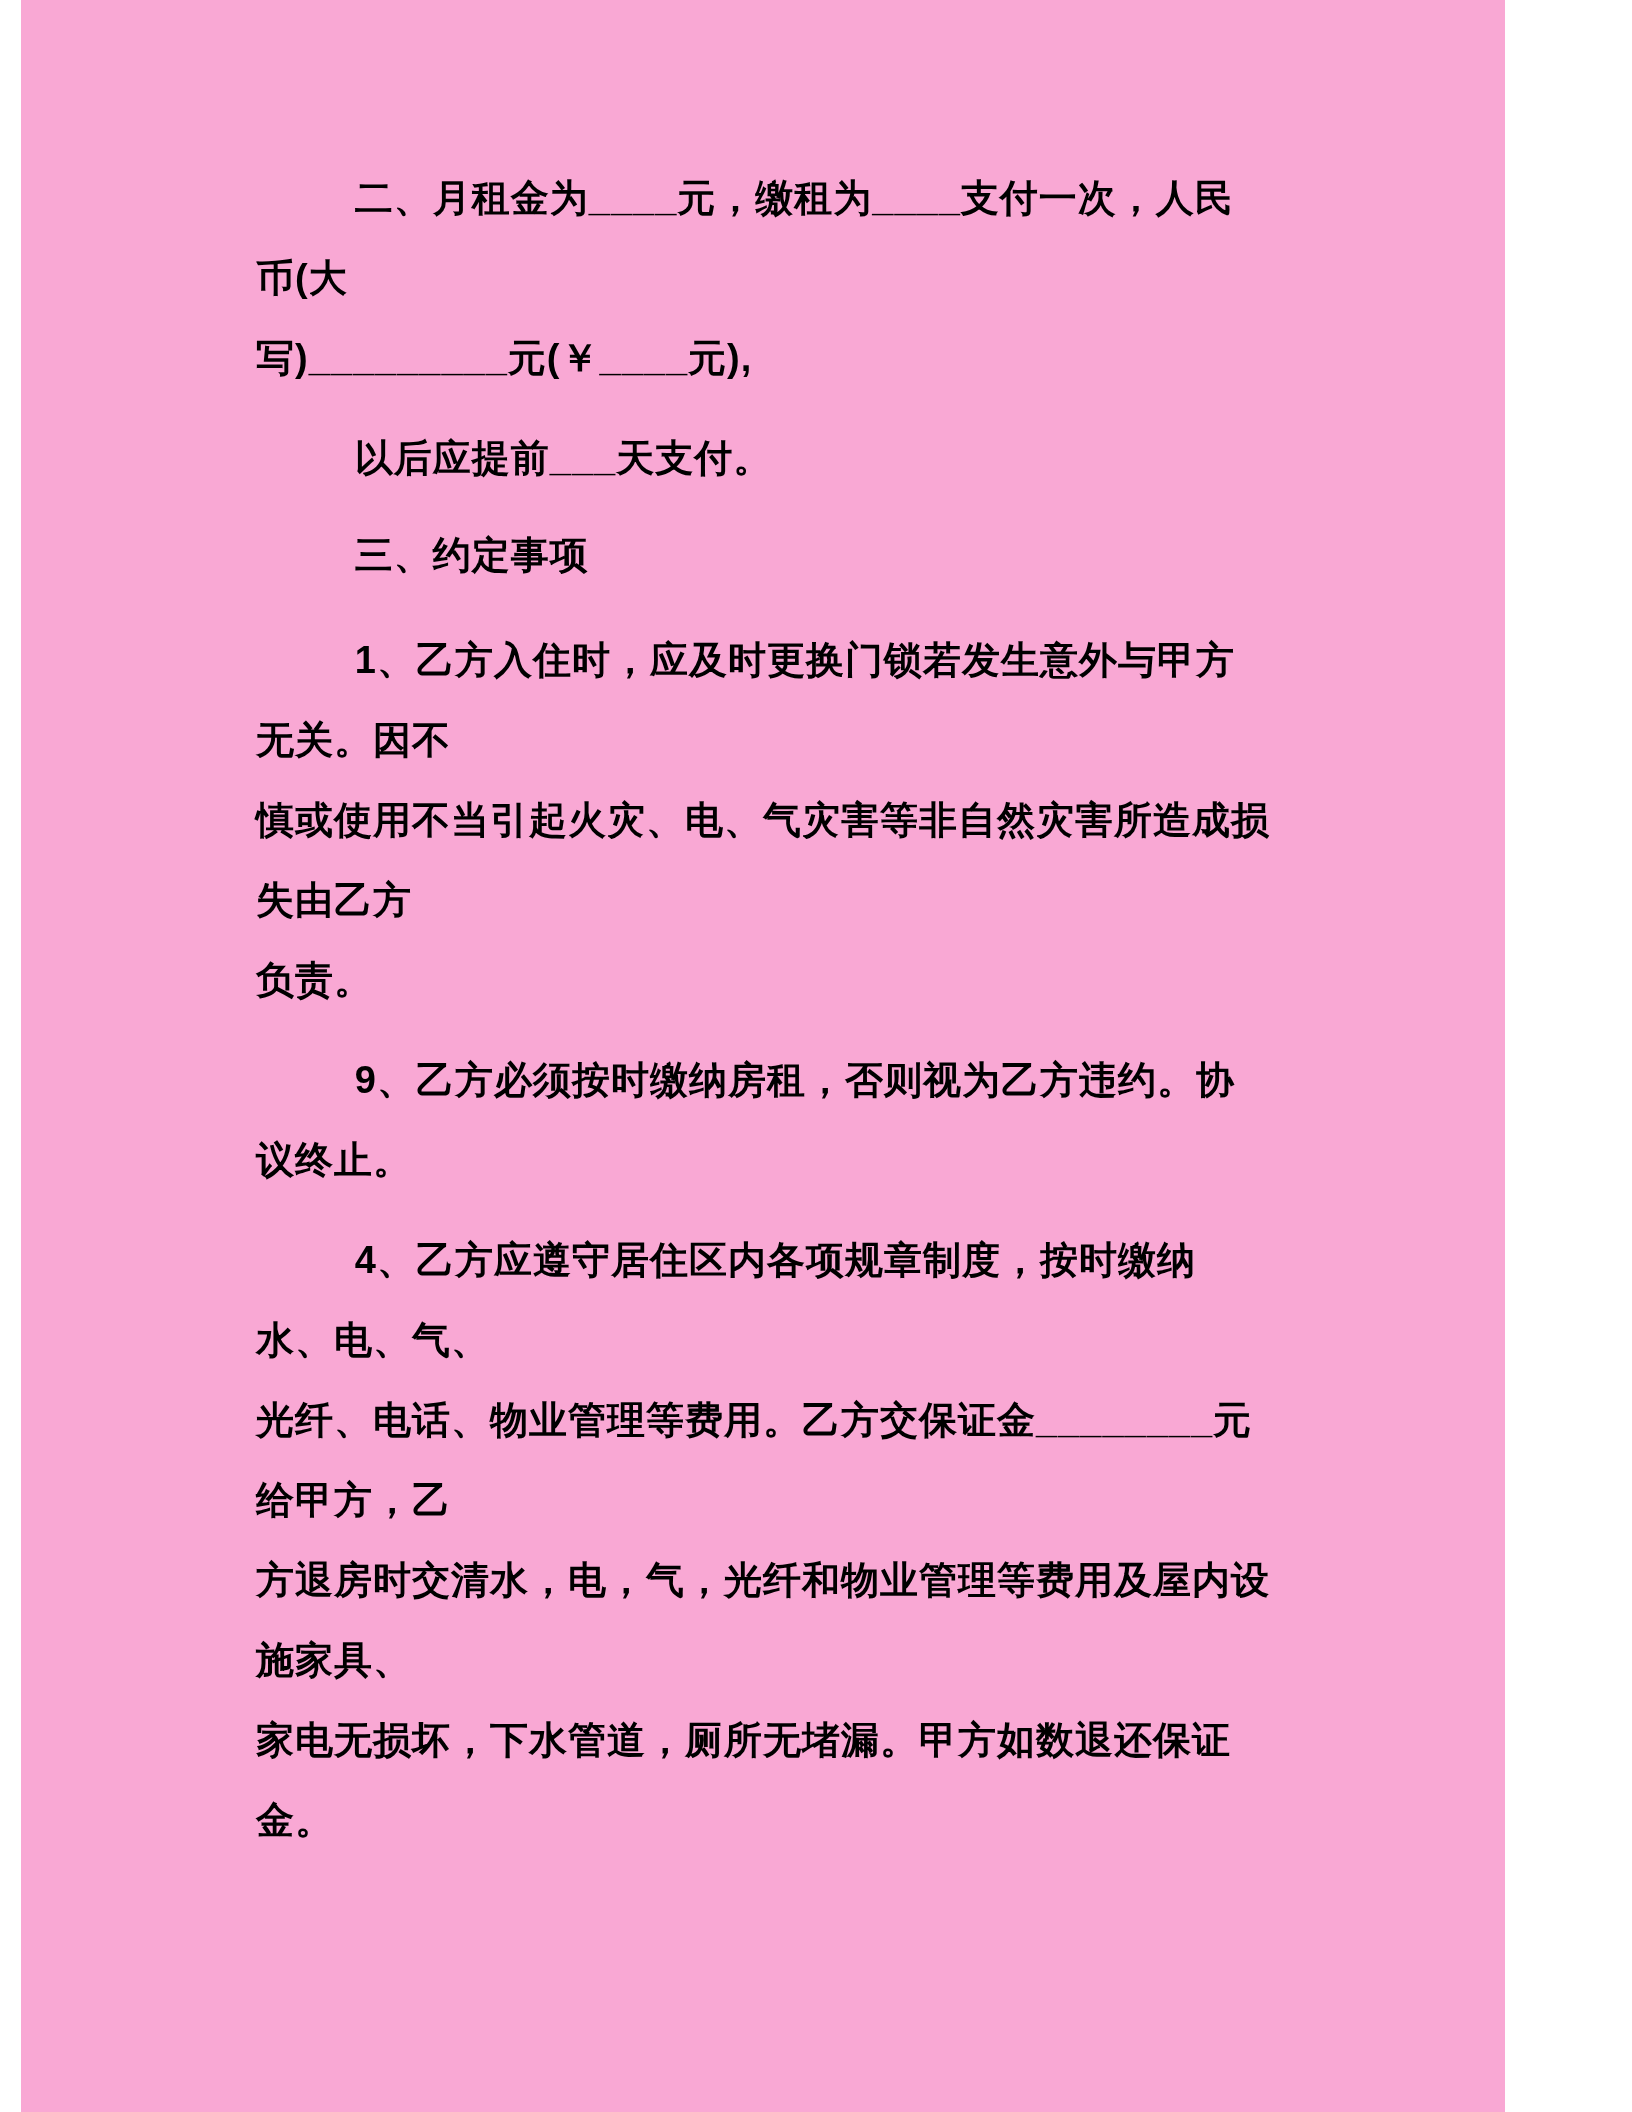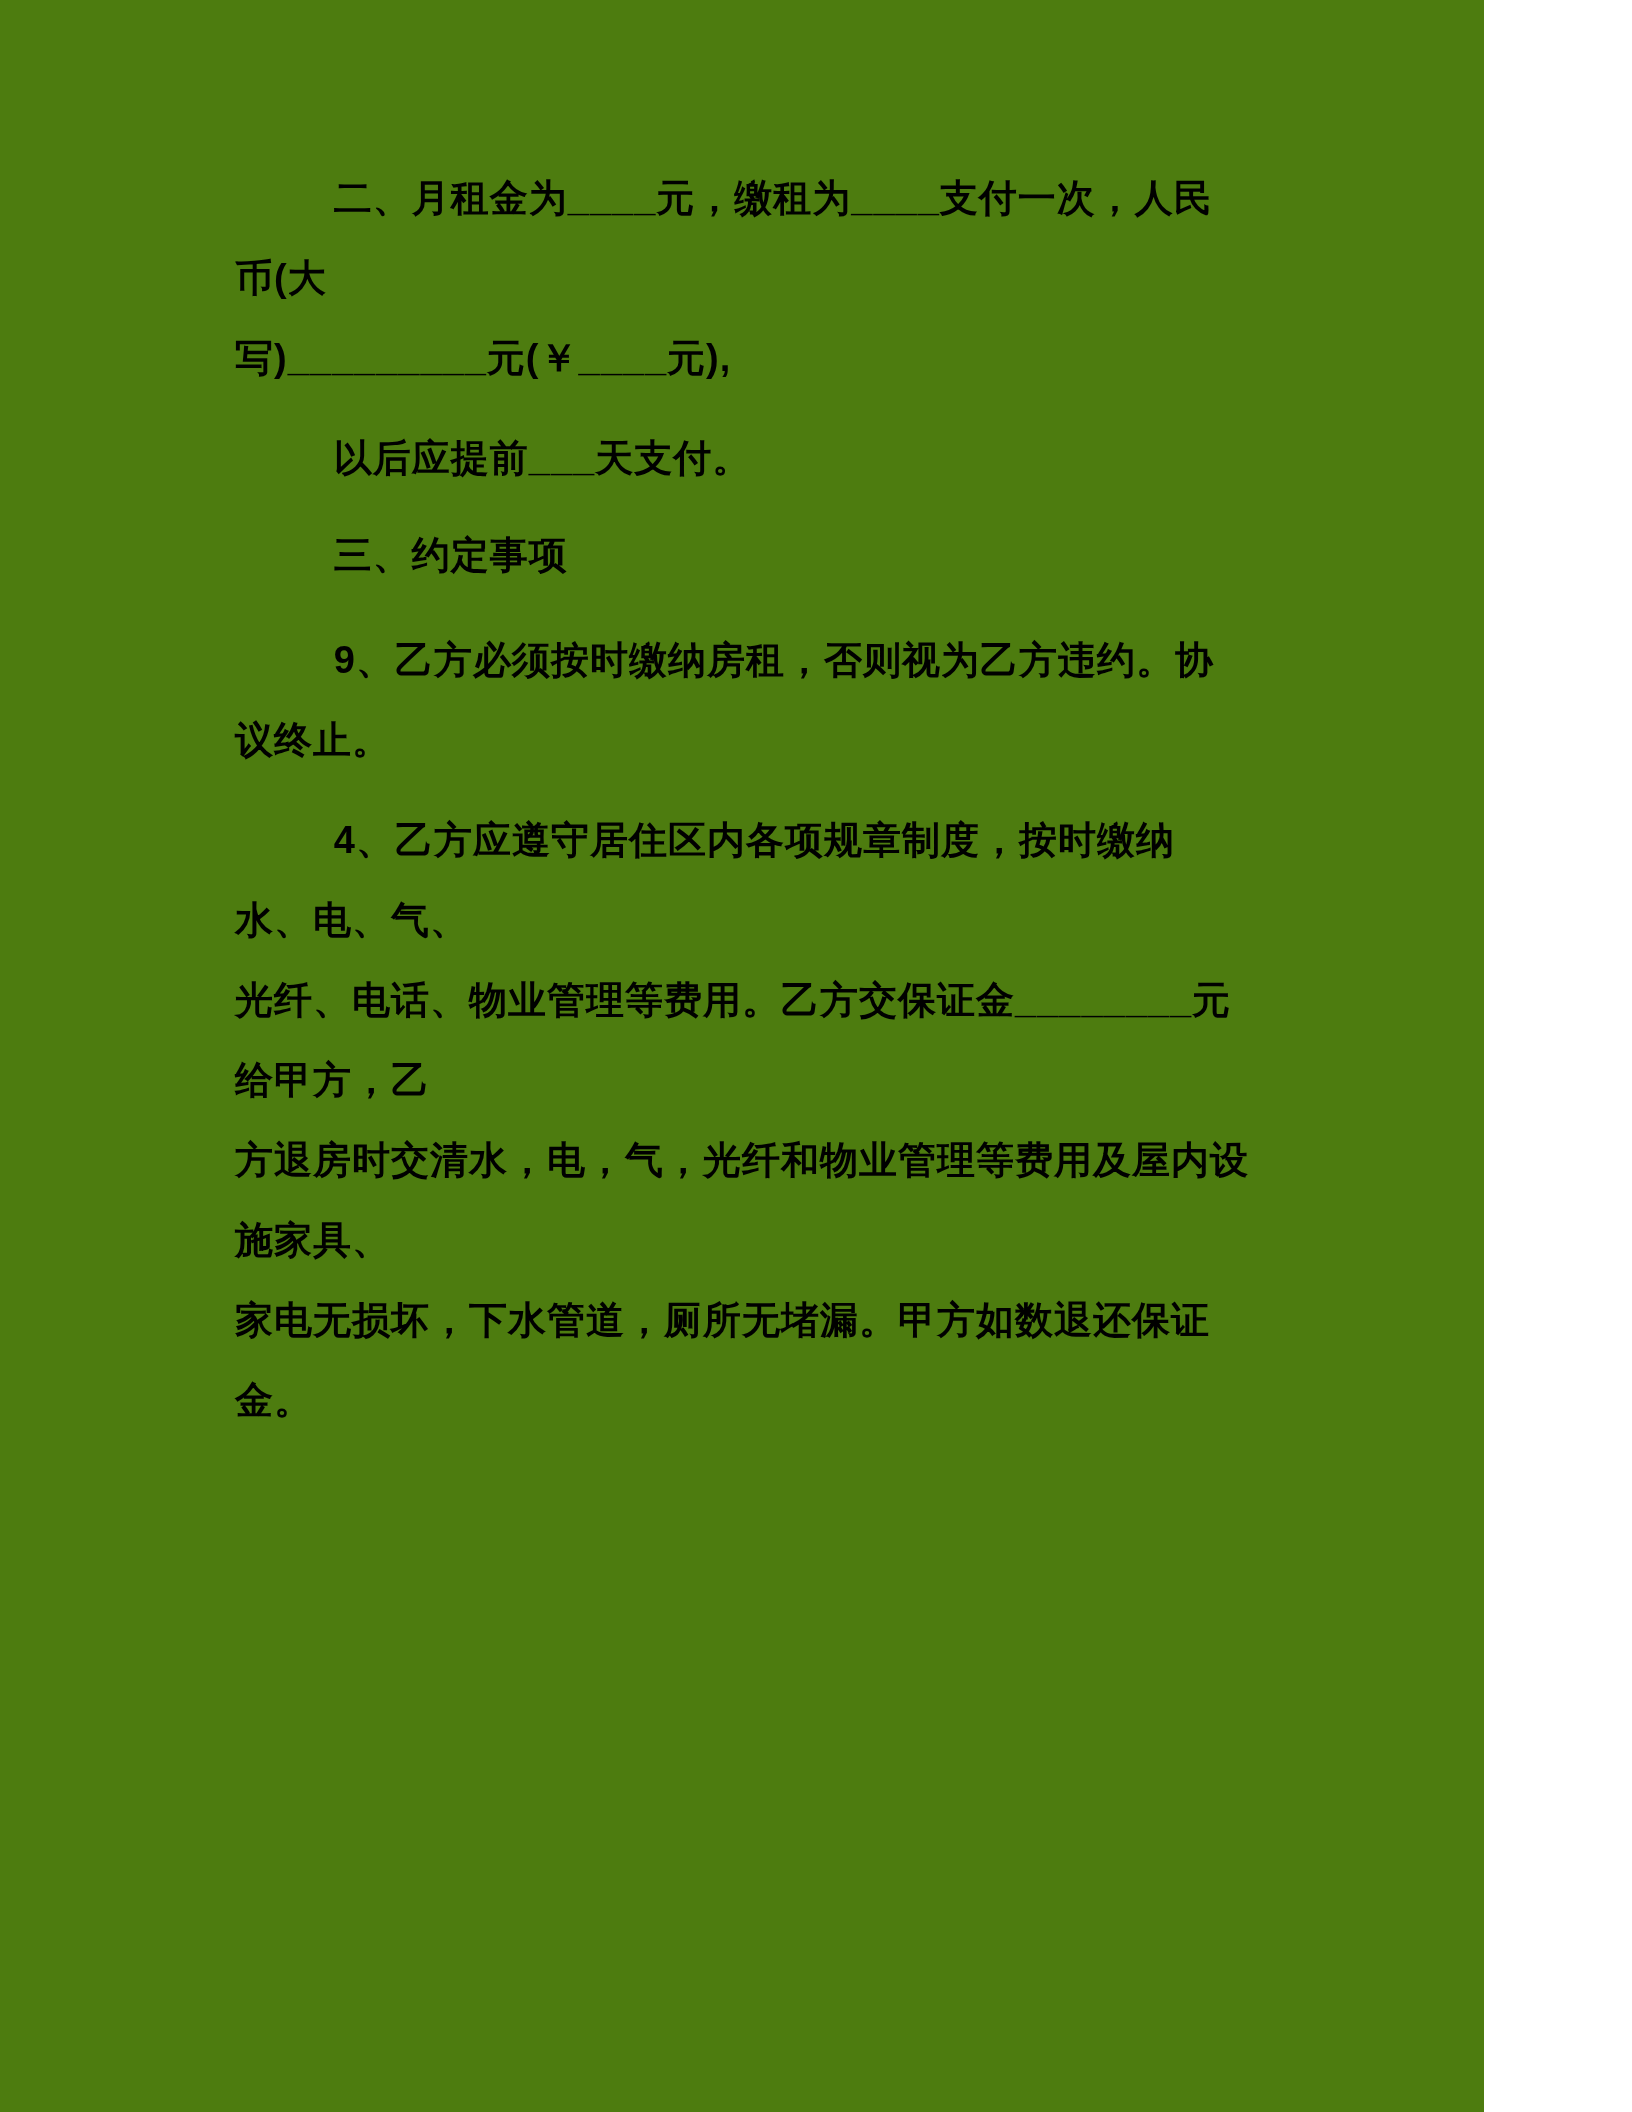--- a/index.html
+++ b/index.html
@@ -10,23 +10,24 @@
   body {
     width: 1632px;
     height: 2112px;
     overflow: hidden;
     font-family: "Liberation Sans", "DejaVu Sans", sans-serif;
   }
   .page {
     box-sizing: border-box;
     width: 1484px;
     height: 2112px;
-    background: #4d7c0f;
+    background: #f9a8d4;
     padding: 158px 235px 0 235px;
     color: #000000;
+    margin-left: 21px;
   }
   .para {
     margin: 0 0 20px 0;
     font-size: 38px;
     font-weight: 700;
     line-height: 80px;
     letter-spacing: 1px;
     color: #000000;
     text-indent: 2.6em;      
     white-space: pre-line;   
@@ -41,20 +42,23 @@
 <body>
 
 <div class="page">
   <p class="para">二、月租金为____元，缴租为____支付一次，人民币(大
 写)_________元(￥____元),</p>
 
   <p class="para">以后应提前___天支付。</p>
 
   <p class="para heading">三、约定事项</p>
 
+  <p class="para">1、乙方入住时，应及时更换门锁若发生意外与甲方无关。因不
+慎或使用不当引起火灾、电、气灾害等非自然灾害所造成损失由乙方
+负责。</p>
 
 
   <p class="para">9、乙方必须按时缴纳房租，否则视为乙方违约。协议终止。</p>
 
   <p class="para">4、乙方应遵守居住区内各项规章制度，按时缴纳水、电、气、
 光纤、电话、物业管理等费用。乙方交保证金________元给甲方，乙
 方退房时交清水，电，气，光纤和物业管理等费用及屋内设施家具、
 家电无损坏，下水管道，厕所无堵漏。甲方如数退还保证金。</p>
 
 </div>

